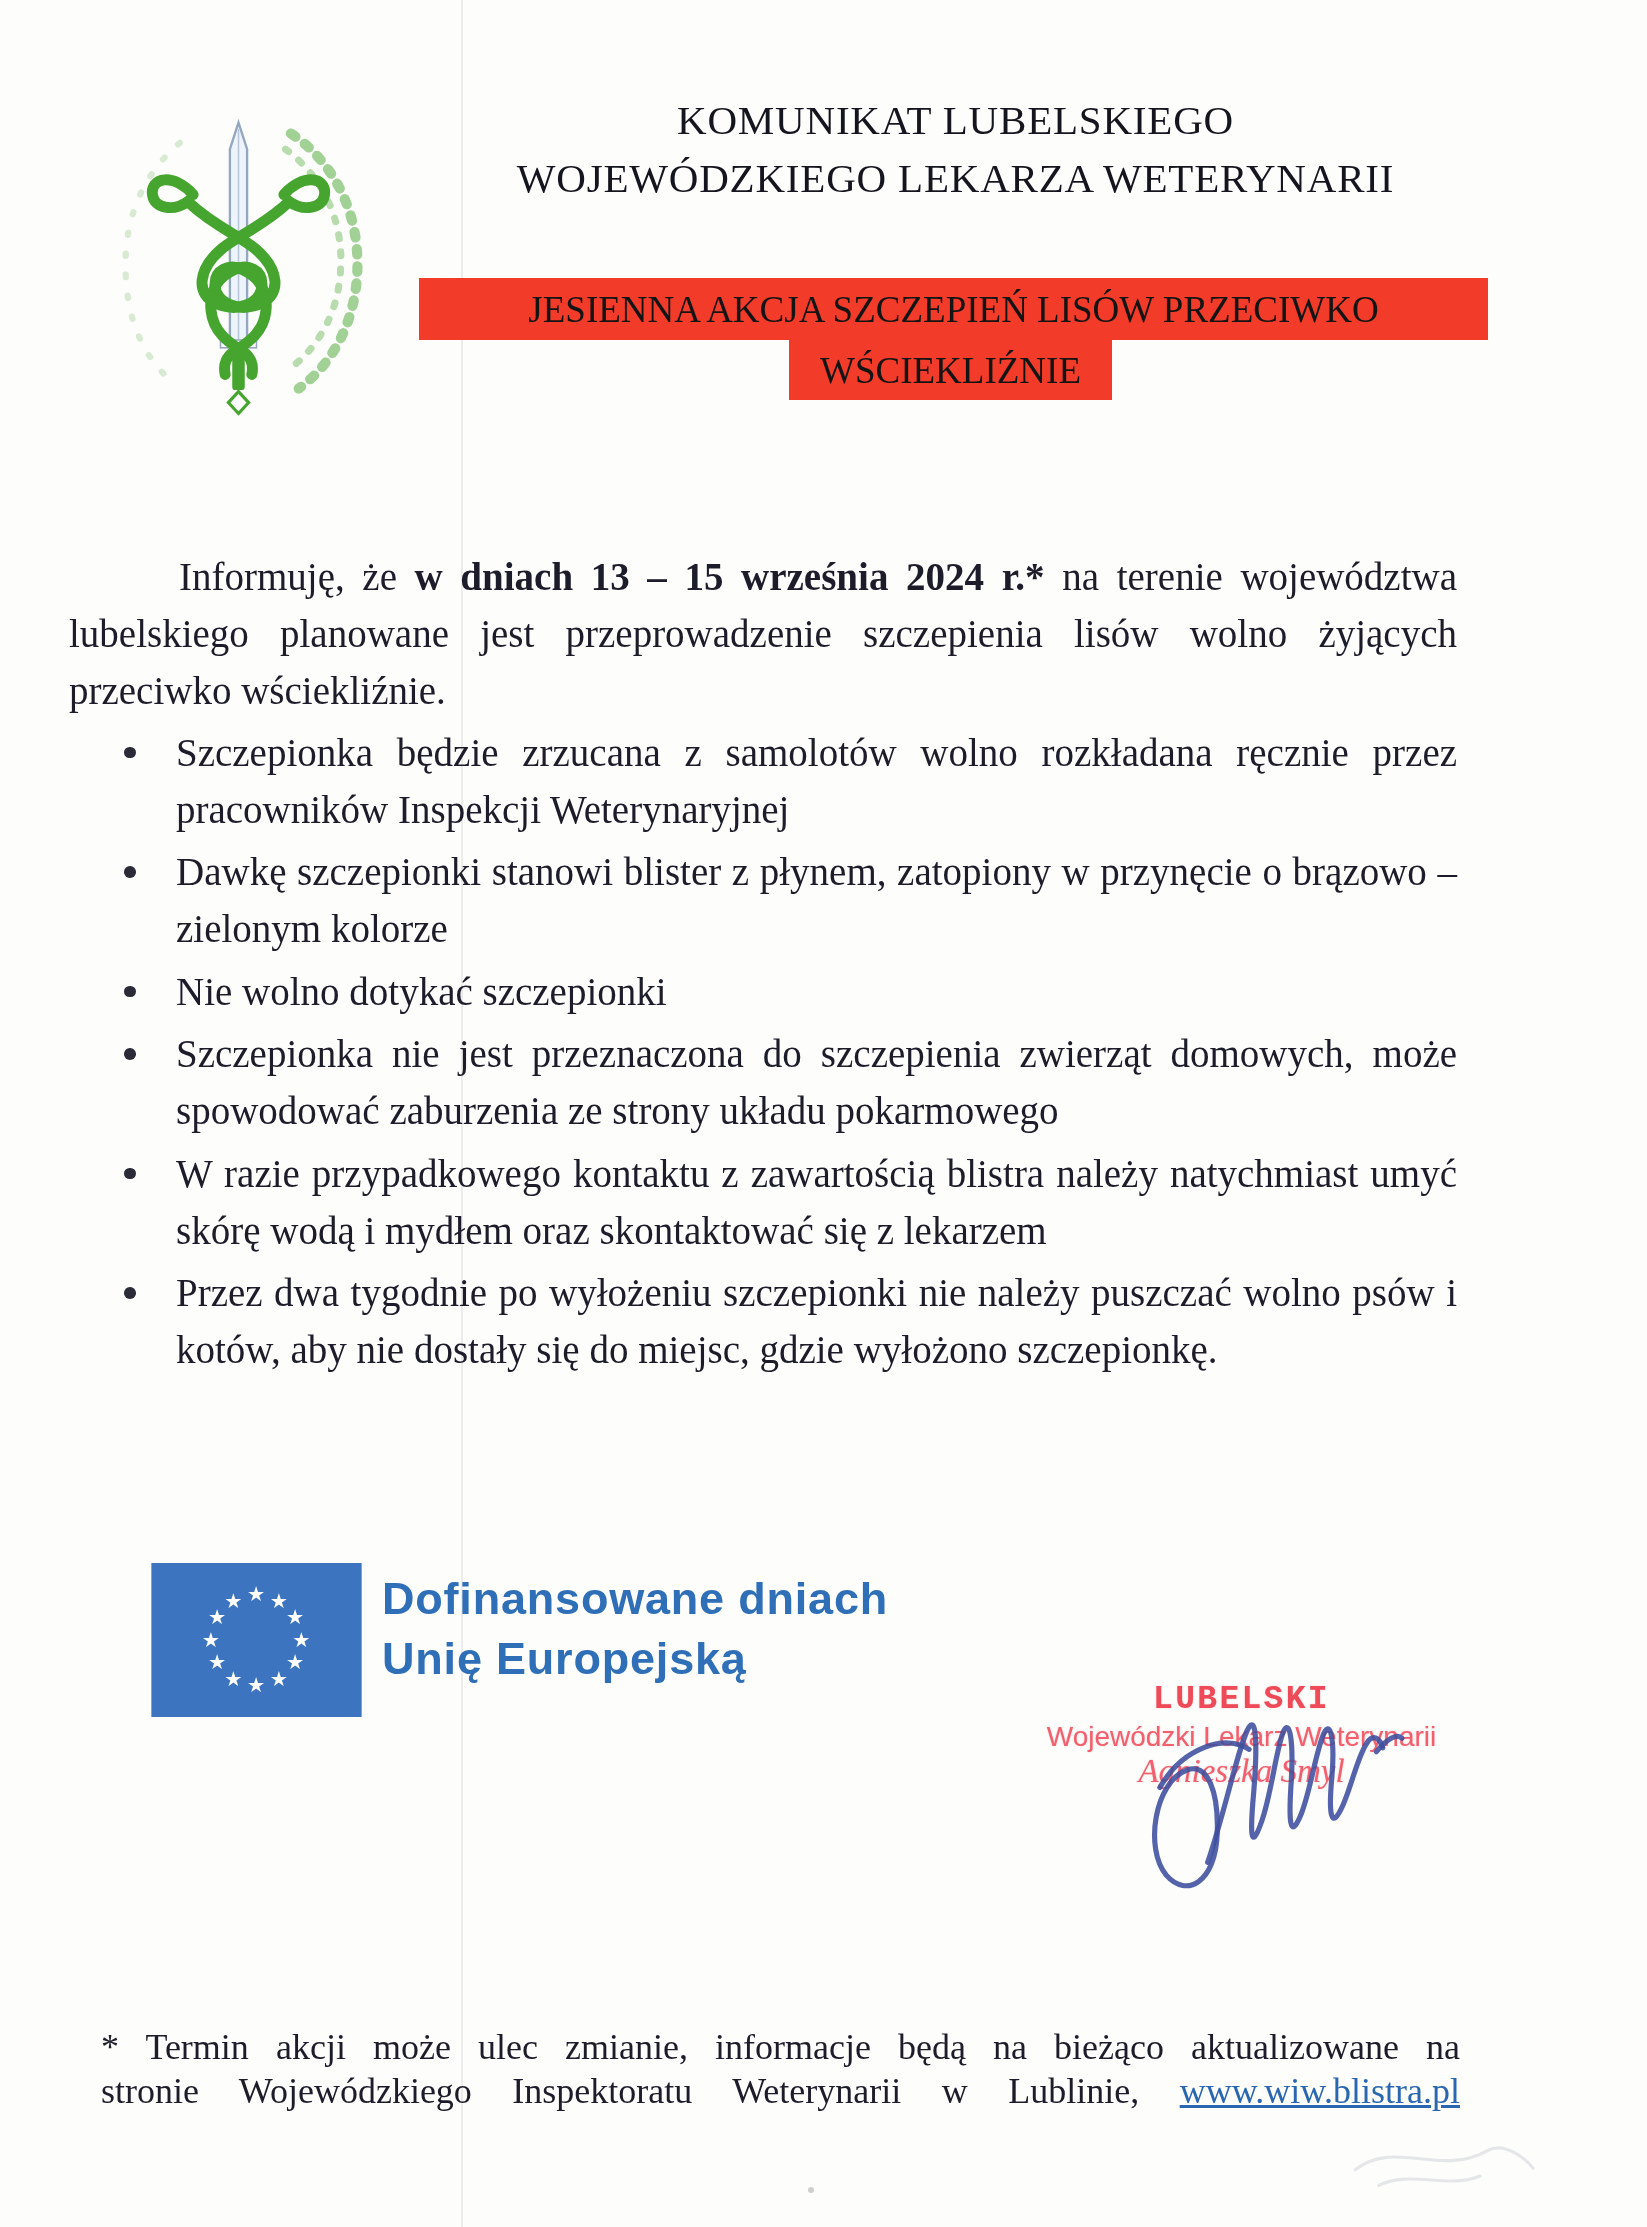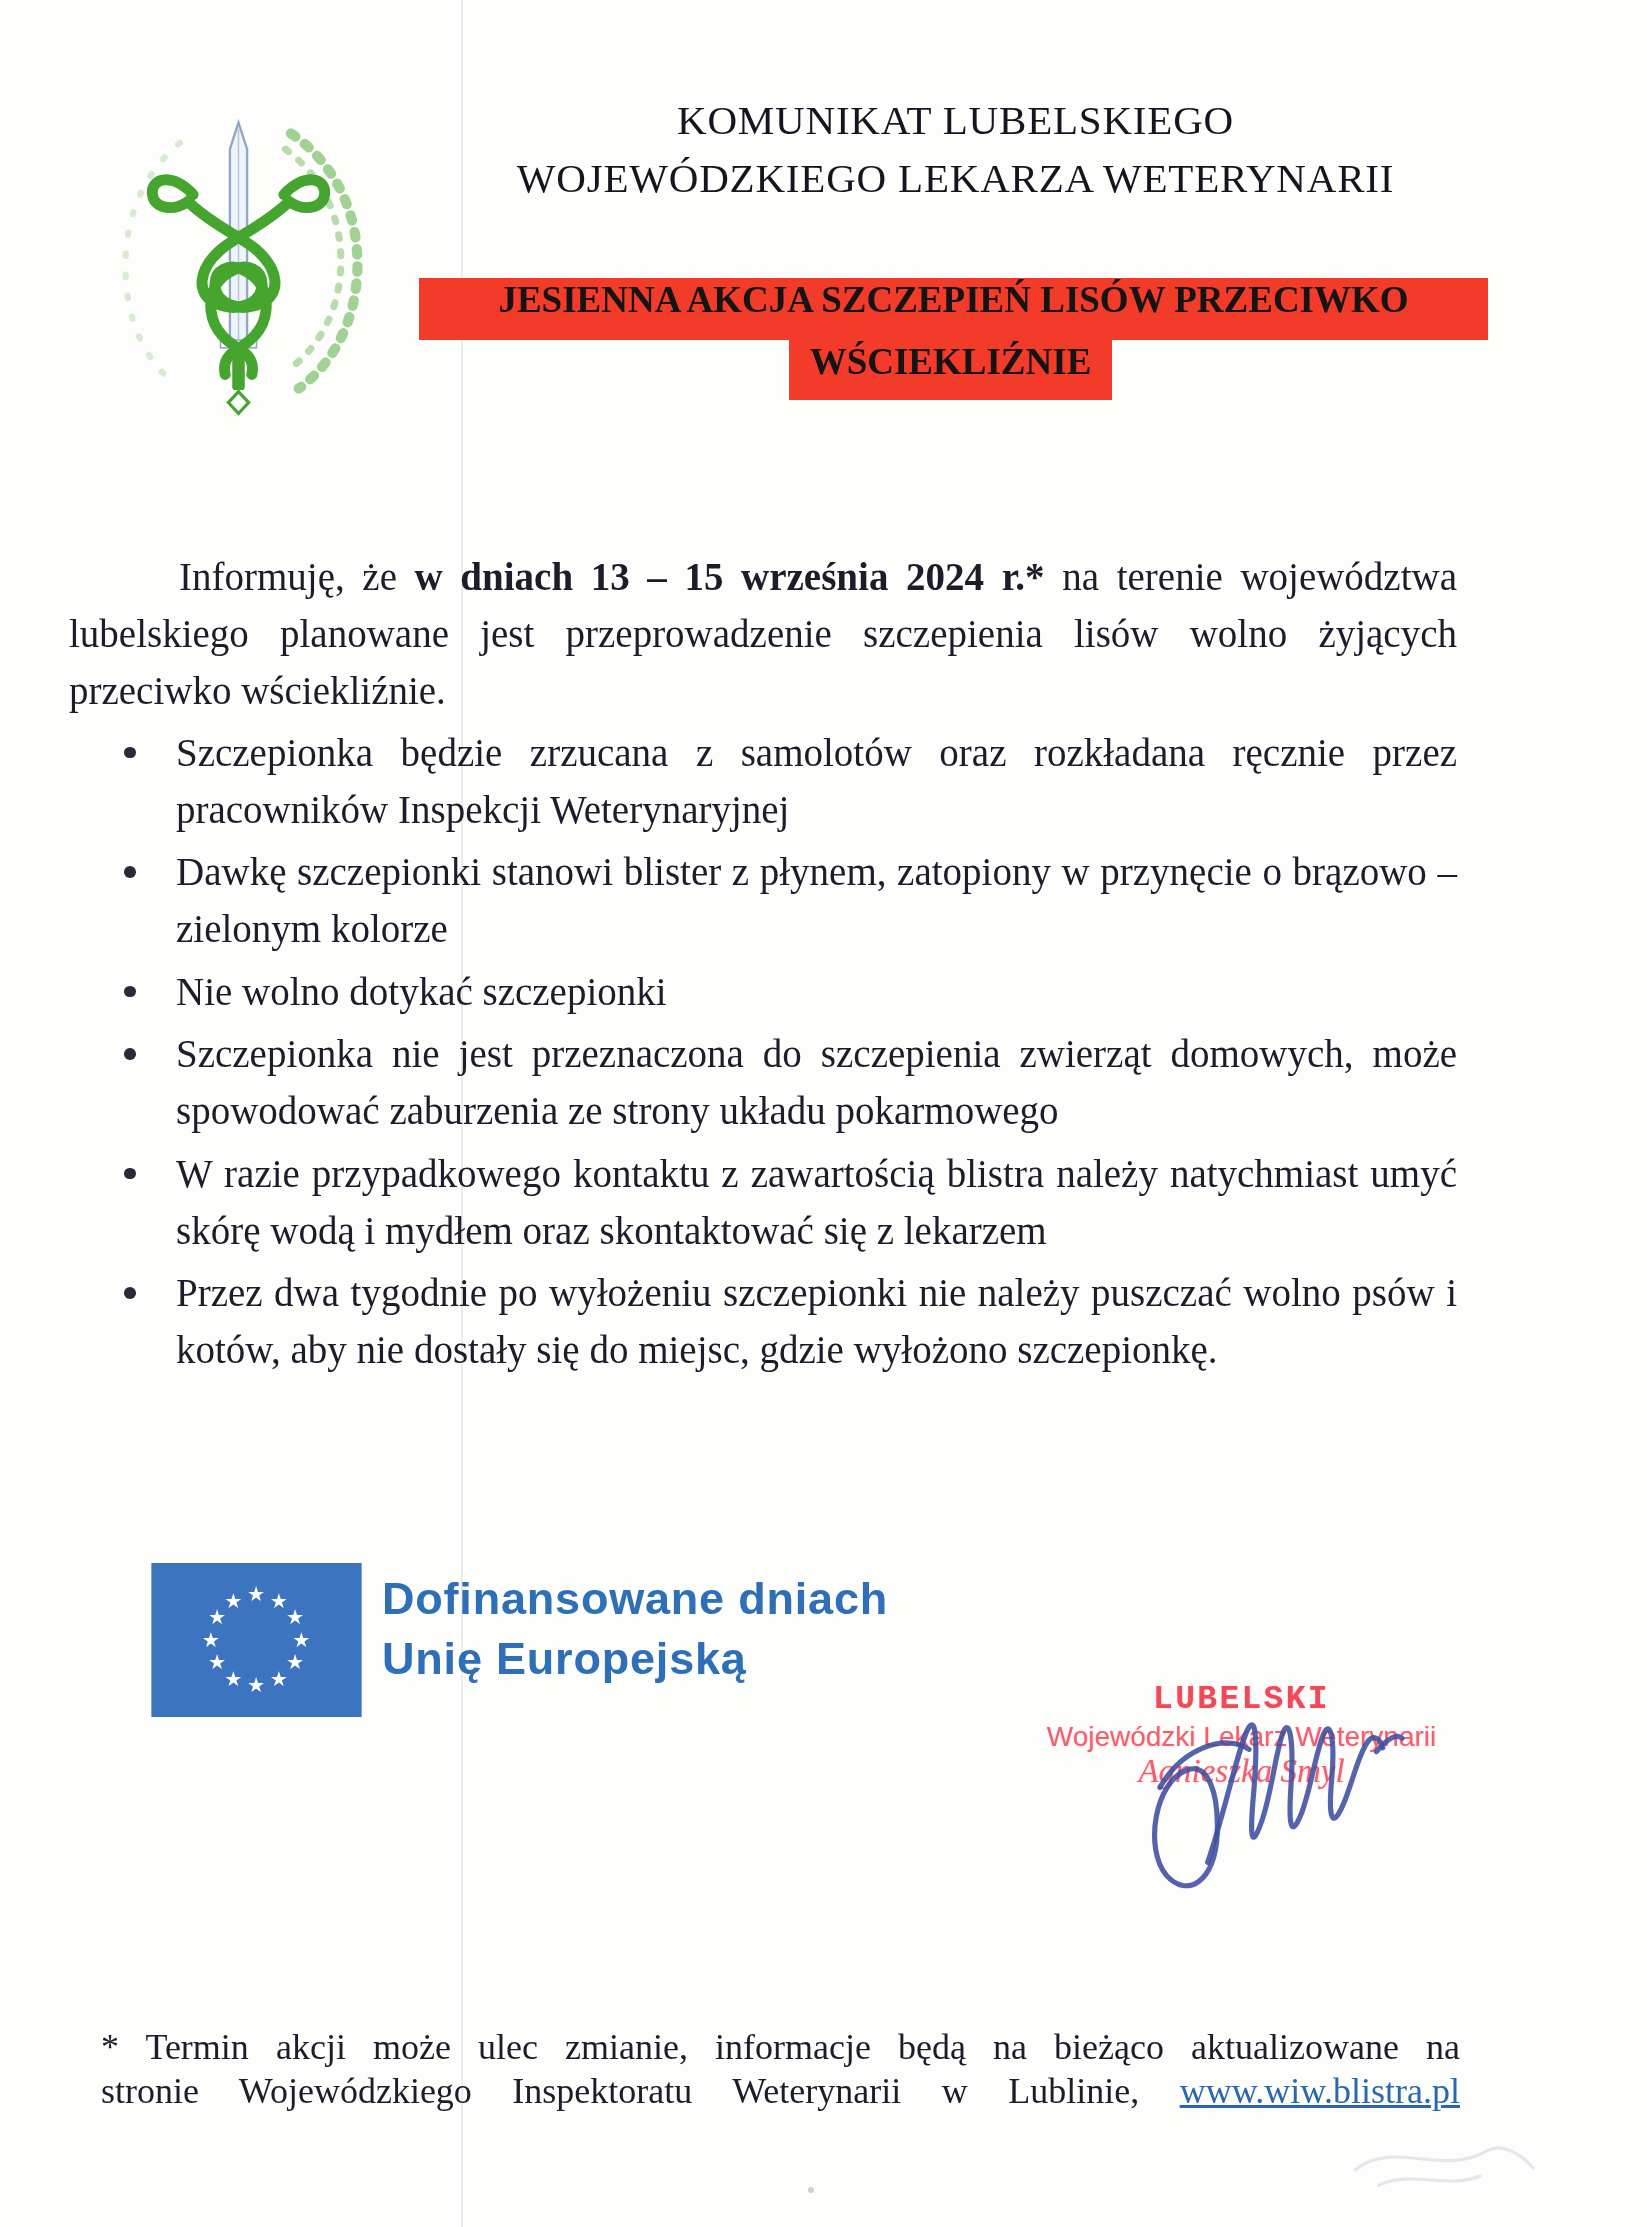--- a/index.html
+++ b/index.html
@@ -39,22 +39,22 @@
   .pommel{fill:#fdfdfd;stroke:var(--logo-green);stroke-width:4;}
   
   .doc-header{
     position:absolute;left:423px;top:91px;width:1065px;
     text-align:center;font-weight:400;font-size:41px;line-height:58px;
     letter-spacing:0.8px;color:#15151f;
   }
   
   .banner-line1,.banner-line2{
     position:absolute;background:var(--highlight-red);
-    display:flex;justify-content:center;
-    font-weight:700;font-size:37px;color:#141414;white-space:nowrap;
+    display:flex;align-items:center;justify-content:center;
+    font-weight:400;font-size:37px;color:#141414;white-space:nowrap;
   }
   .banner-line1{left:419px;top:278px;width:1069px;height:62px;}
   .banner-line2{left:789px;top:340px;width:323px;height:60px;}
   
   .content{
     position:absolute;left:69px;top:548px;width:1388px;
     font-size:39px;line-height:57px;text-align:justify;
   }
   .intro{text-indent:110px;margin-bottom:4.7px;}
   .intro b{font-weight:700;}
@@ -143,21 +143,21 @@
     <span>WŚCIEKLIŹNIE</span>
   </div>
 
   <main class="content">
     <p class="intro">
       <span>Informuję, że</span>
       <b>w dniach 13 – 15 września 2024 r.*</b>
       <span>na terenie województwa lubelskiego planowane jest przeprowadzenie szczepienia lisów wolno żyjących przeciwko wściekliźnie.</span>
     </p>
     <ul class="bullets">
-      <li>Szczepionka będzie zrzucana z samolotów oraz rozkładana ręcznie przez pracowników Inspekcji Weterynaryjnej</li>
+      <li>Szczepionka będzie zrzucana z samolotów wolno rozkładana ręcznie przez pracowników Inspekcji Weterynaryjnej</li>
       <li>Dawkę szczepionki stanowi blister z płynem, zatopiony w przynęcie o brązowo – zielonym kolorze</li>
       <li>Nie wolno dotykać szczepionki</li>
       <li>Szczepionka nie jest przeznaczona do szczepienia zwierząt domowych, może spowodować zaburzenia ze strony układu pokarmowego</li>
       <li>W razie przypadkowego kontaktu z zawartością blistra należy natychmiast umyć skórę wodą i mydłem oraz skontaktować się z lekarzem</li>
       <li>Przez dwa tygodnie po wyłożeniu szczepionki nie należy puszczać wolno psów i kotów, aby nie dostały się do miejsc, gdzie wyłożono szczepionkę.</li>
     </ul>
   </main>
 
   <svg class="eu-flag" viewBox="0 0 269 197" aria-hidden="true">
     <rect x="0" y="0" width="269" height="197"></rect>

